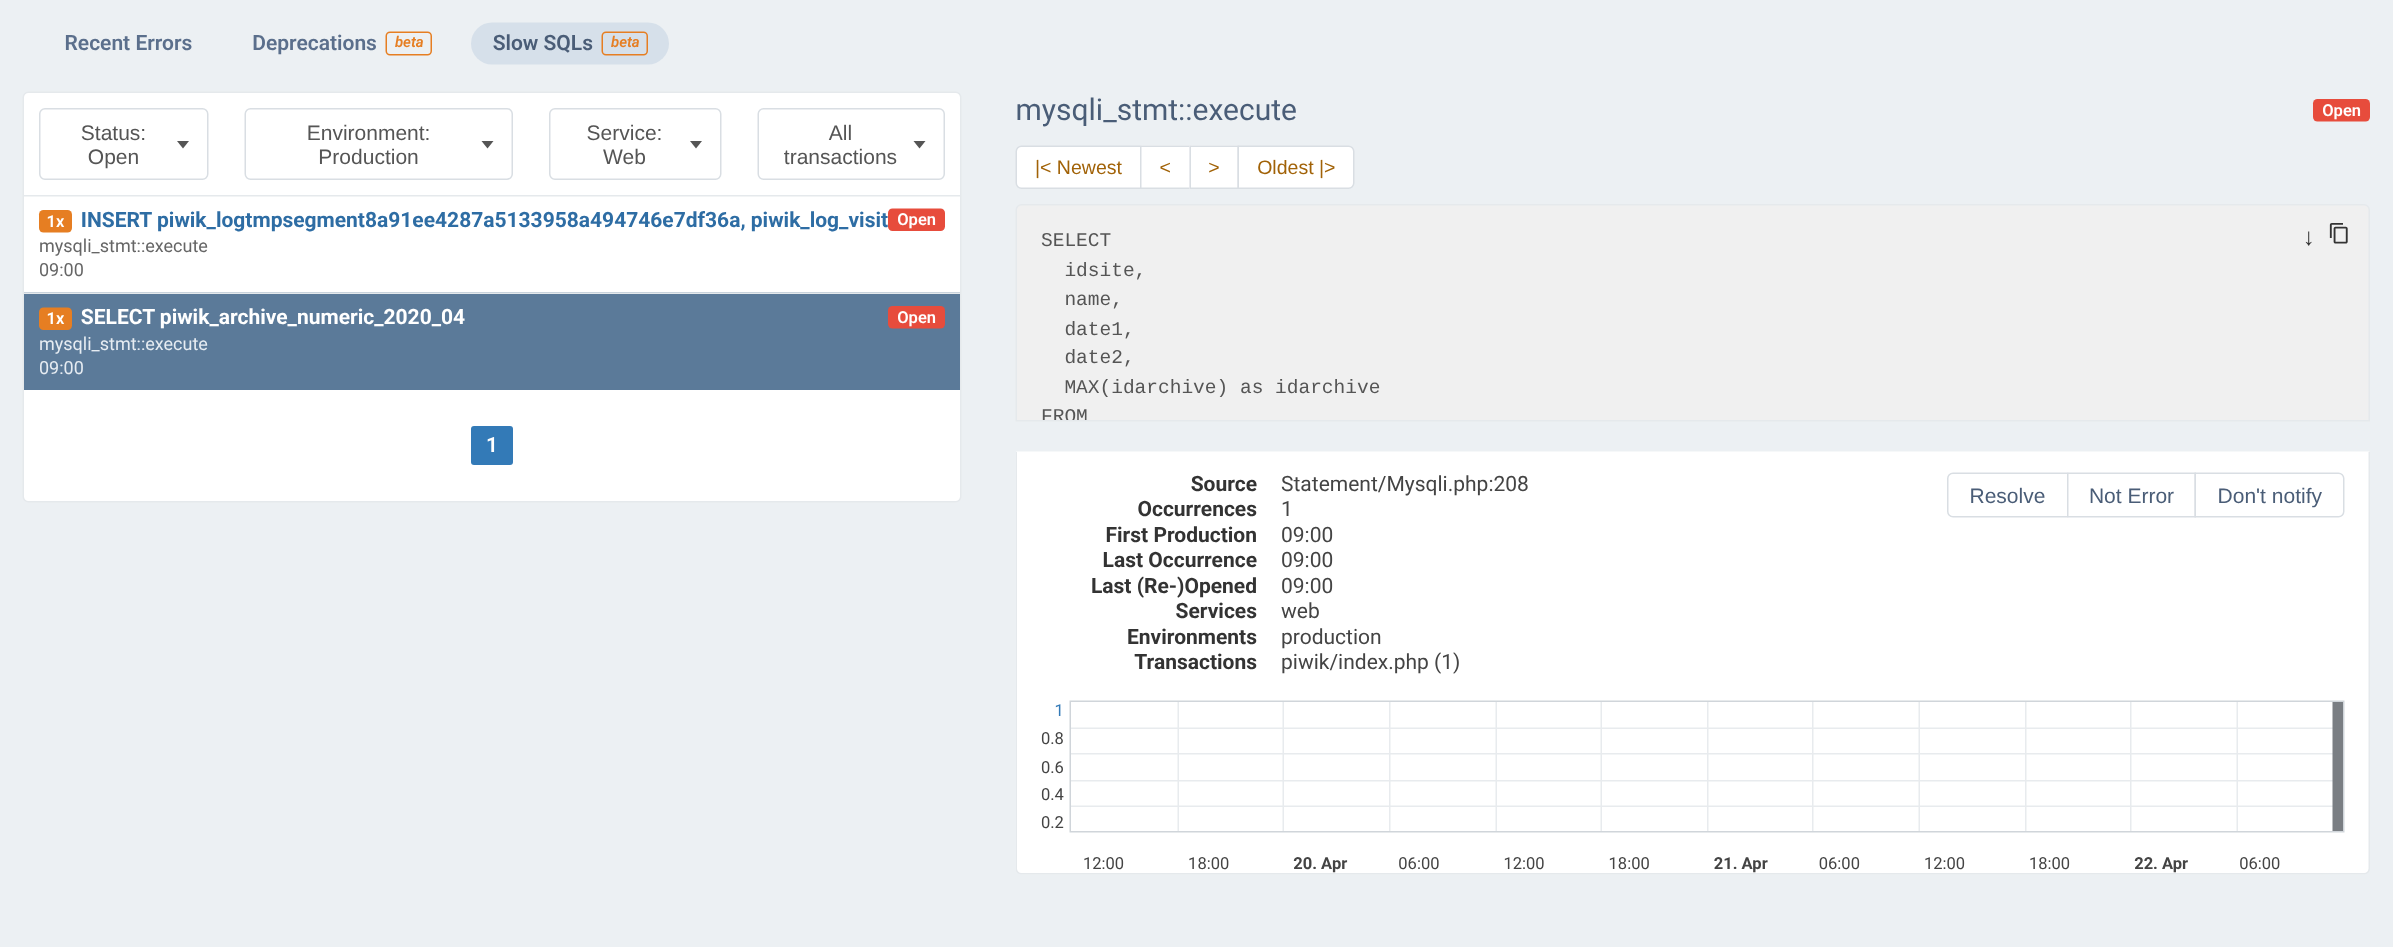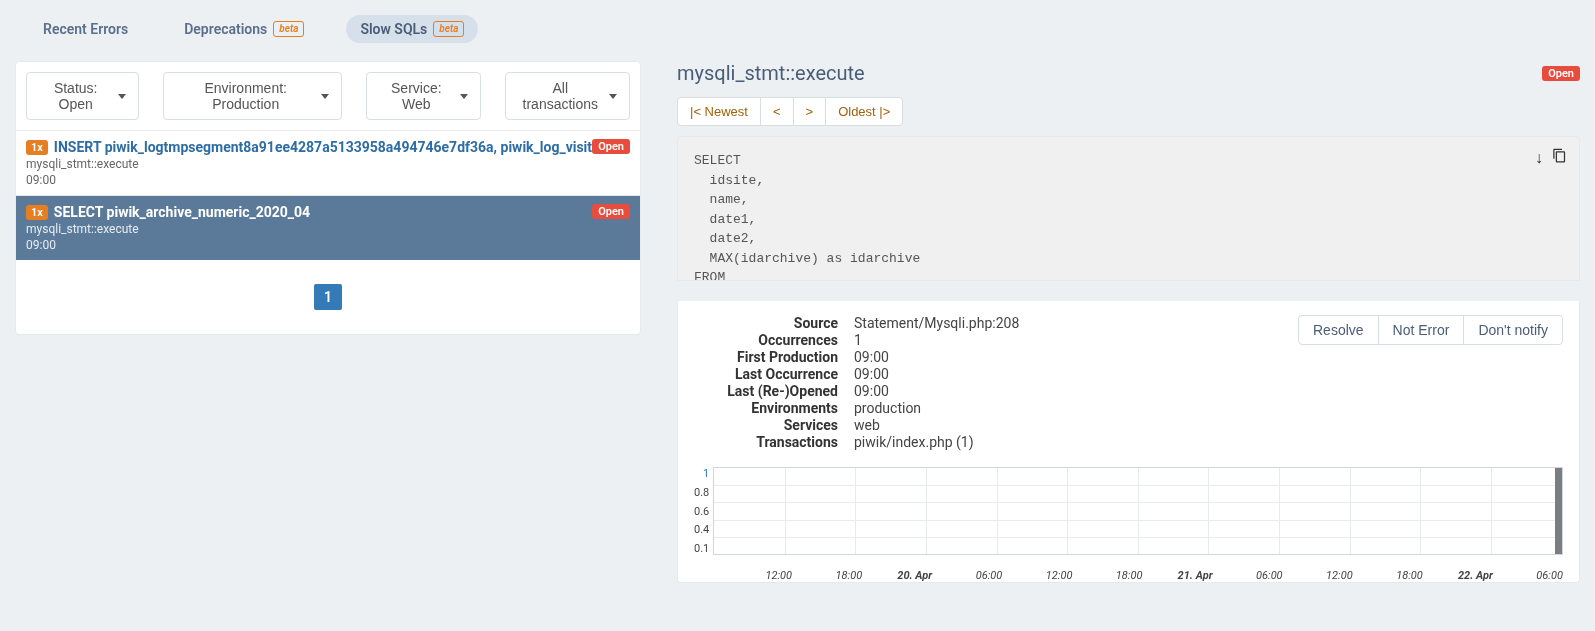--- a/index.html
+++ b/index.html
@@ -3,21 +3,21 @@
 <meta charset="utf-8">
 <style>
   * { box-sizing: border-box; margin: 0; padding: 0; }
   body {
     font-family: -apple-system, BlinkMacSystemFont, "Segoe UI", Roboto, "Helvetica Neue", Arial, sans-serif;
     font-size: 14px;
     color: #444;
     background: #ecf0f3;
     padding: 15px;
   }
-  .tabs { display: flex; gap: 28px; align-items: center; margin-bottom: 18px; padding-left: 14px; }
+  .tabs { display: flex; gap: 12px; align-items: center; margin-bottom: 18px; padding-left: 14px; }
   .tab {
     font-weight: 600;
     color: #5b6f8c;
     cursor: pointer;
     padding: 6px 14px;
     border-radius: 16px;
     display: inline-flex;
     align-items: center;
     gap: 6px;
   }
@@ -194,21 +194,21 @@
     position: absolute; top:0; bottom:0;
     border-left: 1px solid #e8ebee;
   }
   .x-labels {
     display: flex;
     justify-content: space-between;
     margin-left: 28px;
     padding-top: 4px;
     font-size: 11px;
   }
-  .x-labels div { flex:1; text-align: right; font-style: italic; }
+  .x-labels div { flex:1; text-align: left; }
   .x-labels .bold { font-weight: 700; }
   .bar-last {
     position: absolute;
     right: 0;
     top: 0;
     bottom: 0;
     width: 7px;
     background: #7a7e83;
   }
 </style>
@@ -320,47 +320,47 @@
             </div>
           <div class="mrow">
               <div class="mlabel">Last Occurrence</div>
               <div class="mval">09:00</div>
             </div>
           <div class="mrow">
               <div class="mlabel">Last (Re-)Opened</div>
               <div class="mval">09:00</div>
             </div>
           <div class="mrow">
+              <div class="mlabel">Services</div>
+              <div class="mval">web</div>
+            </div>
+          <div class="mrow">
               <div class="mlabel">Environments</div>
               <div class="mval">production</div>
-            </div>
-          <div class="mrow">
-              <div class="mlabel">Services</div>
-              <div class="mval">web</div>
             </div>
           <div class="mrow">
               <div class="mlabel">Transactions</div>
               <div class="mval">piwik/index.php (1)</div>
             </div>
         </div>
         <div class="action-group">
           <button class="action-btn">Resolve</button>
           <button class="action-btn">Not Error</button>
           <button class="action-btn">Don't notify</button>
         </div>
       </div>
 
       <div>
         <div class="chart-wrap">
           <div class="y-axis">
             <div>1</div>
             <div>0.8</div>
             <div>0.6</div>
             <div>0.4</div>
-            <div>0.1</div>
+            <div>0.2</div>
           </div>
           <div class="plot-area">
             <div class="grid-h" style="top:20%"></div>
             <div class="grid-h" style="top:40%"></div>
             <div class="grid-h" style="top:60%"></div>
             <div class="grid-h" style="top:80%"></div>
             <div class="grid-v" style="left:8.3%"></div>
             <div class="grid-v" style="left:16.6%"></div>
             <div class="grid-v" style="left:25%"></div>
             <div class="grid-v" style="left:33.3%"></div>

